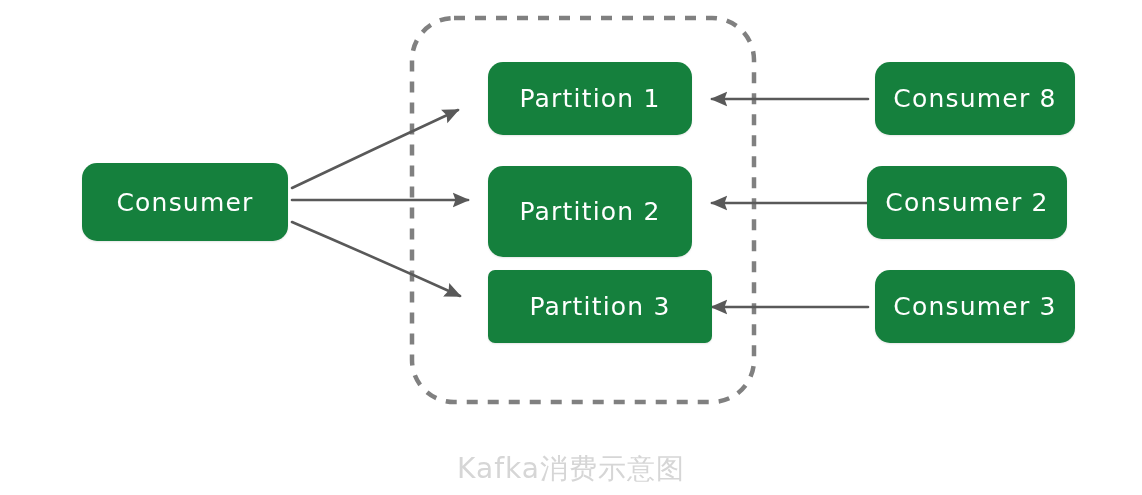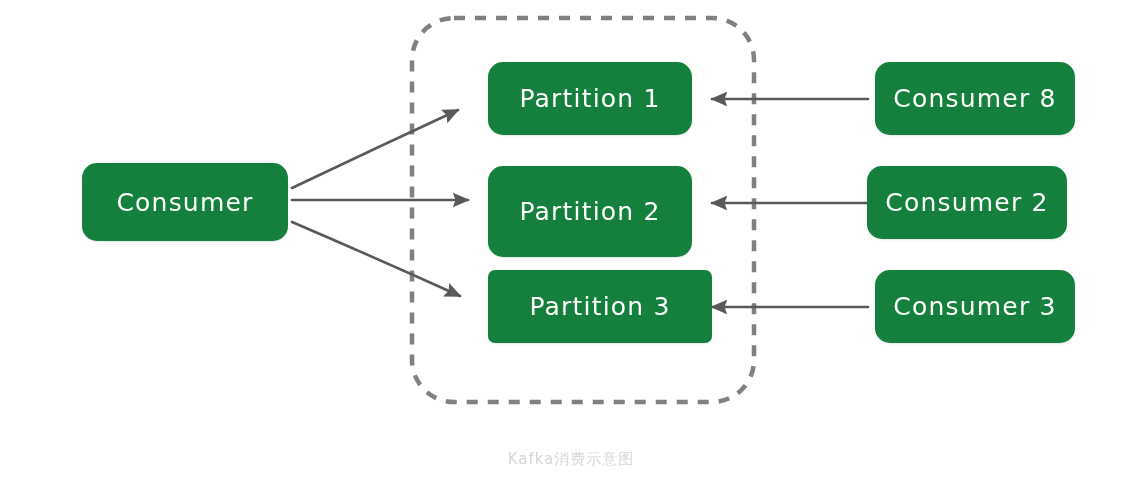--- a/index.html
+++ b/index.html
@@ -54,21 +54,21 @@
   #consumer-2-box  { left: 867px; top: 166px; width: 200px; height: 73px; }
   #consumer-3-box  { left: 875px; top: 270px; width: 200px; height: 73px; }
 
   #caption {
     position: absolute;
     left: 0;
     top: 450px;
     width: 1142px;
     text-align: center;
     color: #d6d6d6;
-    font-size: 15px;
+    font-size: 28px;
     font-family: "DejaVu Sans", sans-serif;
     letter-spacing: 1px;
     user-select: none;
   }
 </style>
 </head>
 <body>
 
 <div id="canvas">
 

